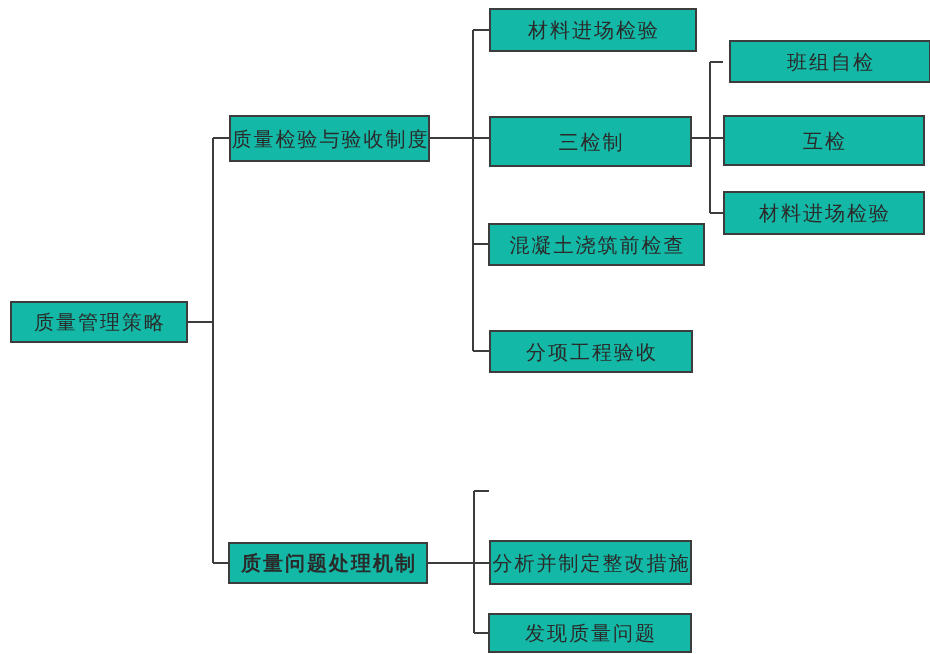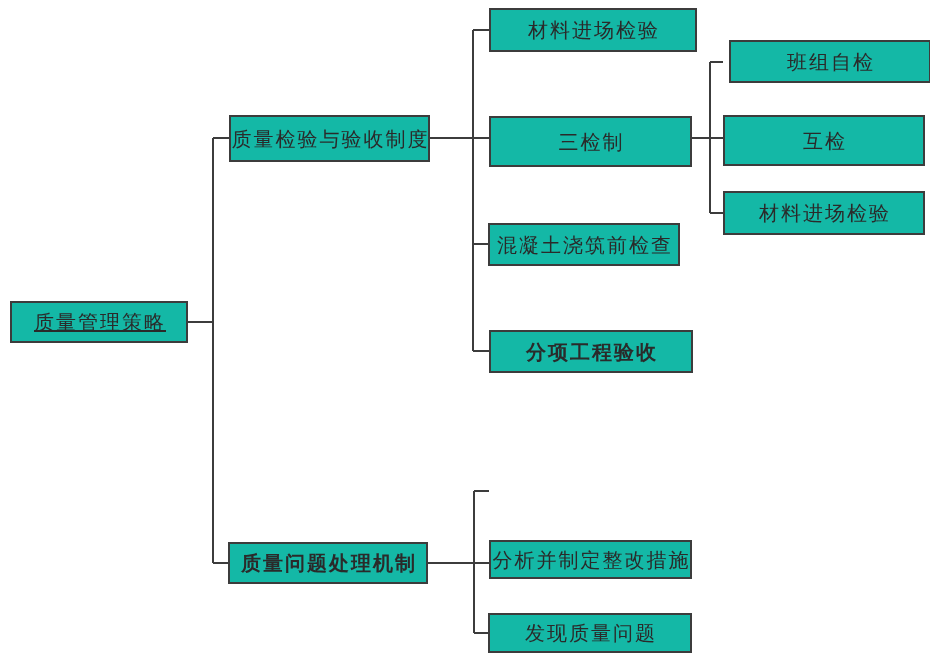--- a/index.html
+++ b/index.html
@@ -26,36 +26,36 @@
     display: flex;
     align-items: center;
     justify-content: center;
     font-size: 20px;
     letter-spacing: 2px;
     text-indent: 2px;
     white-space: nowrap;
     line-height: 1;
   }
   
-  #n-root { left: 10px;  top: 301px; width: 178px; height: 42px; text-decoration: underline; }
+  #n-root { left: 10px;  top: 301px; width: 178px; height: 42px; }
   
   #n-b1   { left: 229px; top: 115px; width: 201px; height: 47px; text-align: right; }
   #n-b2   { left: 228px; top: 542px; width: 200px; height: 42px; font-weight: bold; }
   
   #n-c1   { left: 489px; top: 8px;   width: 208px; height: 44px; }
   #n-c2   { left: 489px; top: 116px; width: 203px; height: 51px; }
-  #n-c3   { left: 488px; top: 223px; width: 192px; height: 43px; }
-  #n-c4   { left: 489px; top: 330px; width: 204px; height: 43px; font-weight: bold; }
+  #n-c3   { left: 488px; top: 223px; width: 217px; height: 43px; }
+  #n-c4   { left: 489px; top: 330px; width: 204px; height: 43px; }
   
   #n-d1   { left: 723px; top: 40px;  width: 202px; height: 43px; margin-left: 6px; }
   #n-d2   { left: 723px; top: 115px; width: 202px; height: 51px; }
   #n-d3   { left: 723px; top: 191px; width: 202px; height: 44px; }
   
   #n-e1   { left: 489px; top: 469px; width: 203px; height: 45px; }
-  #n-e2   { left: 489px; top: 540px; width: 203px; height: 39px; }
+  #n-e2   { left: 489px; top: 540px; width: 203px; height: 45px; }
   #n-e3   { left: 488px; top: 613px; width: 204px; height: 40px; }
 </style>
 </head>
 <body>
 
 <div class="canvas">
 
   <svg class="connectors" viewBox="0 0 930 654" xmlns="http://www.w3.org/2000/svg">
     <path fill="none" stroke-width="2" d="M188 322 H213 M213 138 V563 M213 138 H229 M213 563 H228" stroke="#3c3c3c"></path>
     <path fill="none" stroke-width="2" d="M430 138 H489 M473 30 V351 M473 30 H489 M473 244 H488 M473 351 H489" stroke="#3c3c3c"></path>

